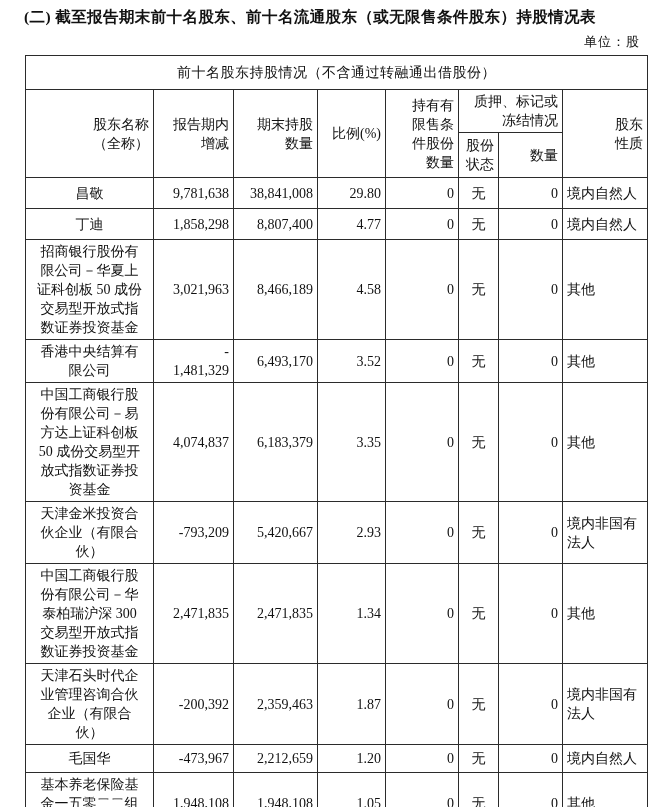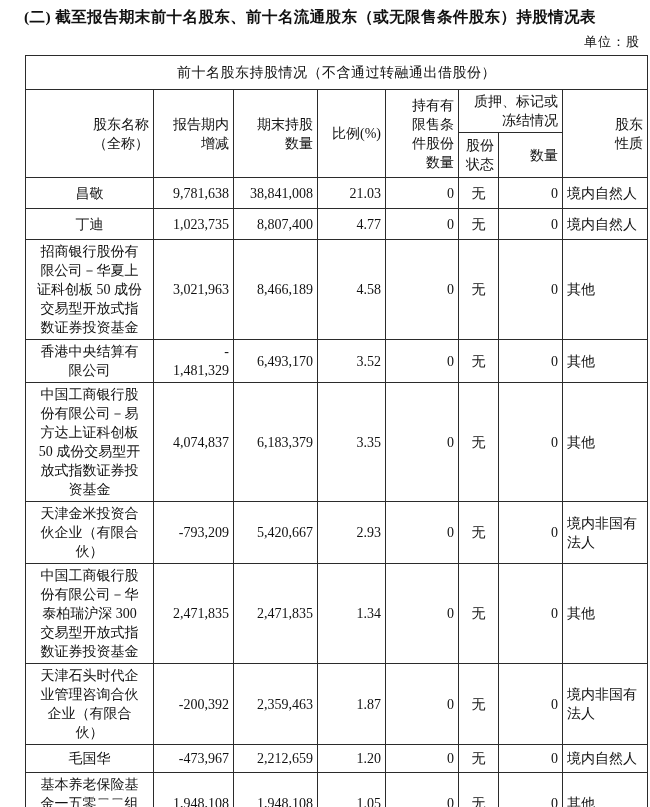--- a/index.html
+++ b/index.html
@@ -110,29 +110,29 @@
       <tr>
         <th class="hdr" style="height:40px">股份
 状态</th>
         <th class="hdr">数量</th>
       </tr>
 
       <tr style="height:31px">
         <td class="name">昌敬</td>
         <td class="num">9,781,638</td>
         <td class="num">38,841,008</td>
-        <td class="num">21.03</td>
+        <td class="num">29.80</td>
         <td class="num">0</td>
         <td class="status">无</td>
         <td class="qty">0</td>
         <td class="nature">境内自然人</td>
       </tr>
       <tr style="height:31px">
         <td class="name">丁迪</td>
-        <td class="num">1,023,735</td>
+        <td class="num">1,858,298</td>
         <td class="num">8,807,400</td>
         <td class="num">4.77</td>
         <td class="num">0</td>
         <td class="status">无</td>
         <td class="qty">0</td>
         <td class="nature">境内自然人</td>
       </tr>
       <tr style="height:100px">
         <td class="name">招商银行股份有
 限公司－华夏上

